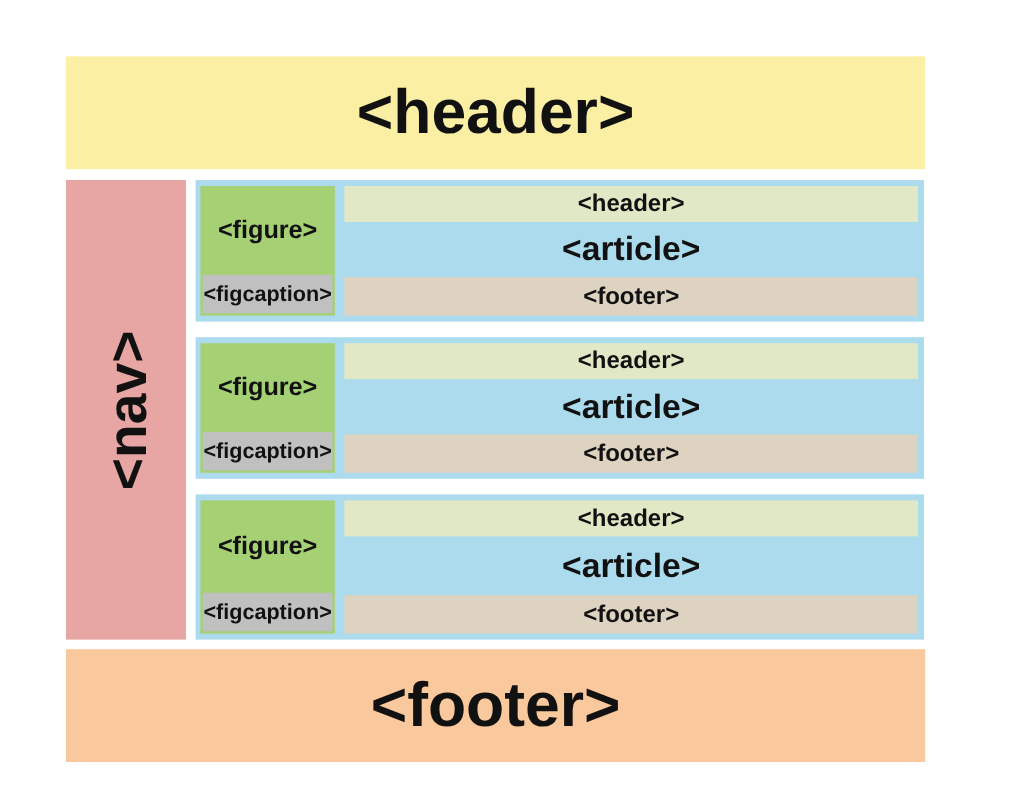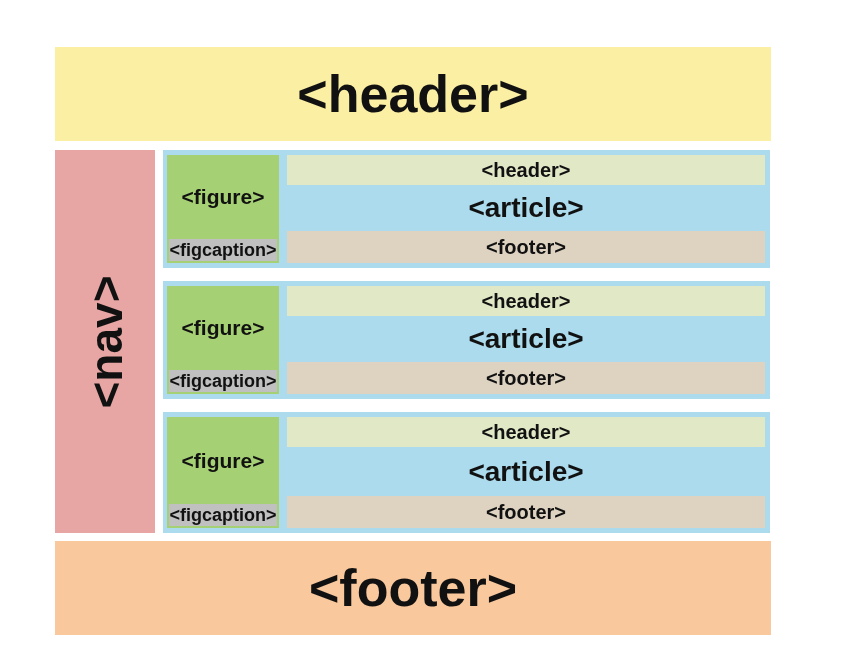--- a/index.html
+++ b/index.html
@@ -71,21 +71,21 @@
   }
   .figure-label-area {
     flex: 1;
     display: flex;
     align-items: center;
     justify-content: center;
     font-size: 21px;
   }
   .figcaption {
     box-sizing: border-box;
-    height: 22px;
+    height: 32px;
     margin: 0 2px 2px 2px;
     background: var(--figcaption_bg, #c0c0c0);
     display: flex;
     align-items: center;
     justify-content: center;
     font-size: 18px;
     white-space: nowrap;
   }
   .article-right {
     flex: 1;

